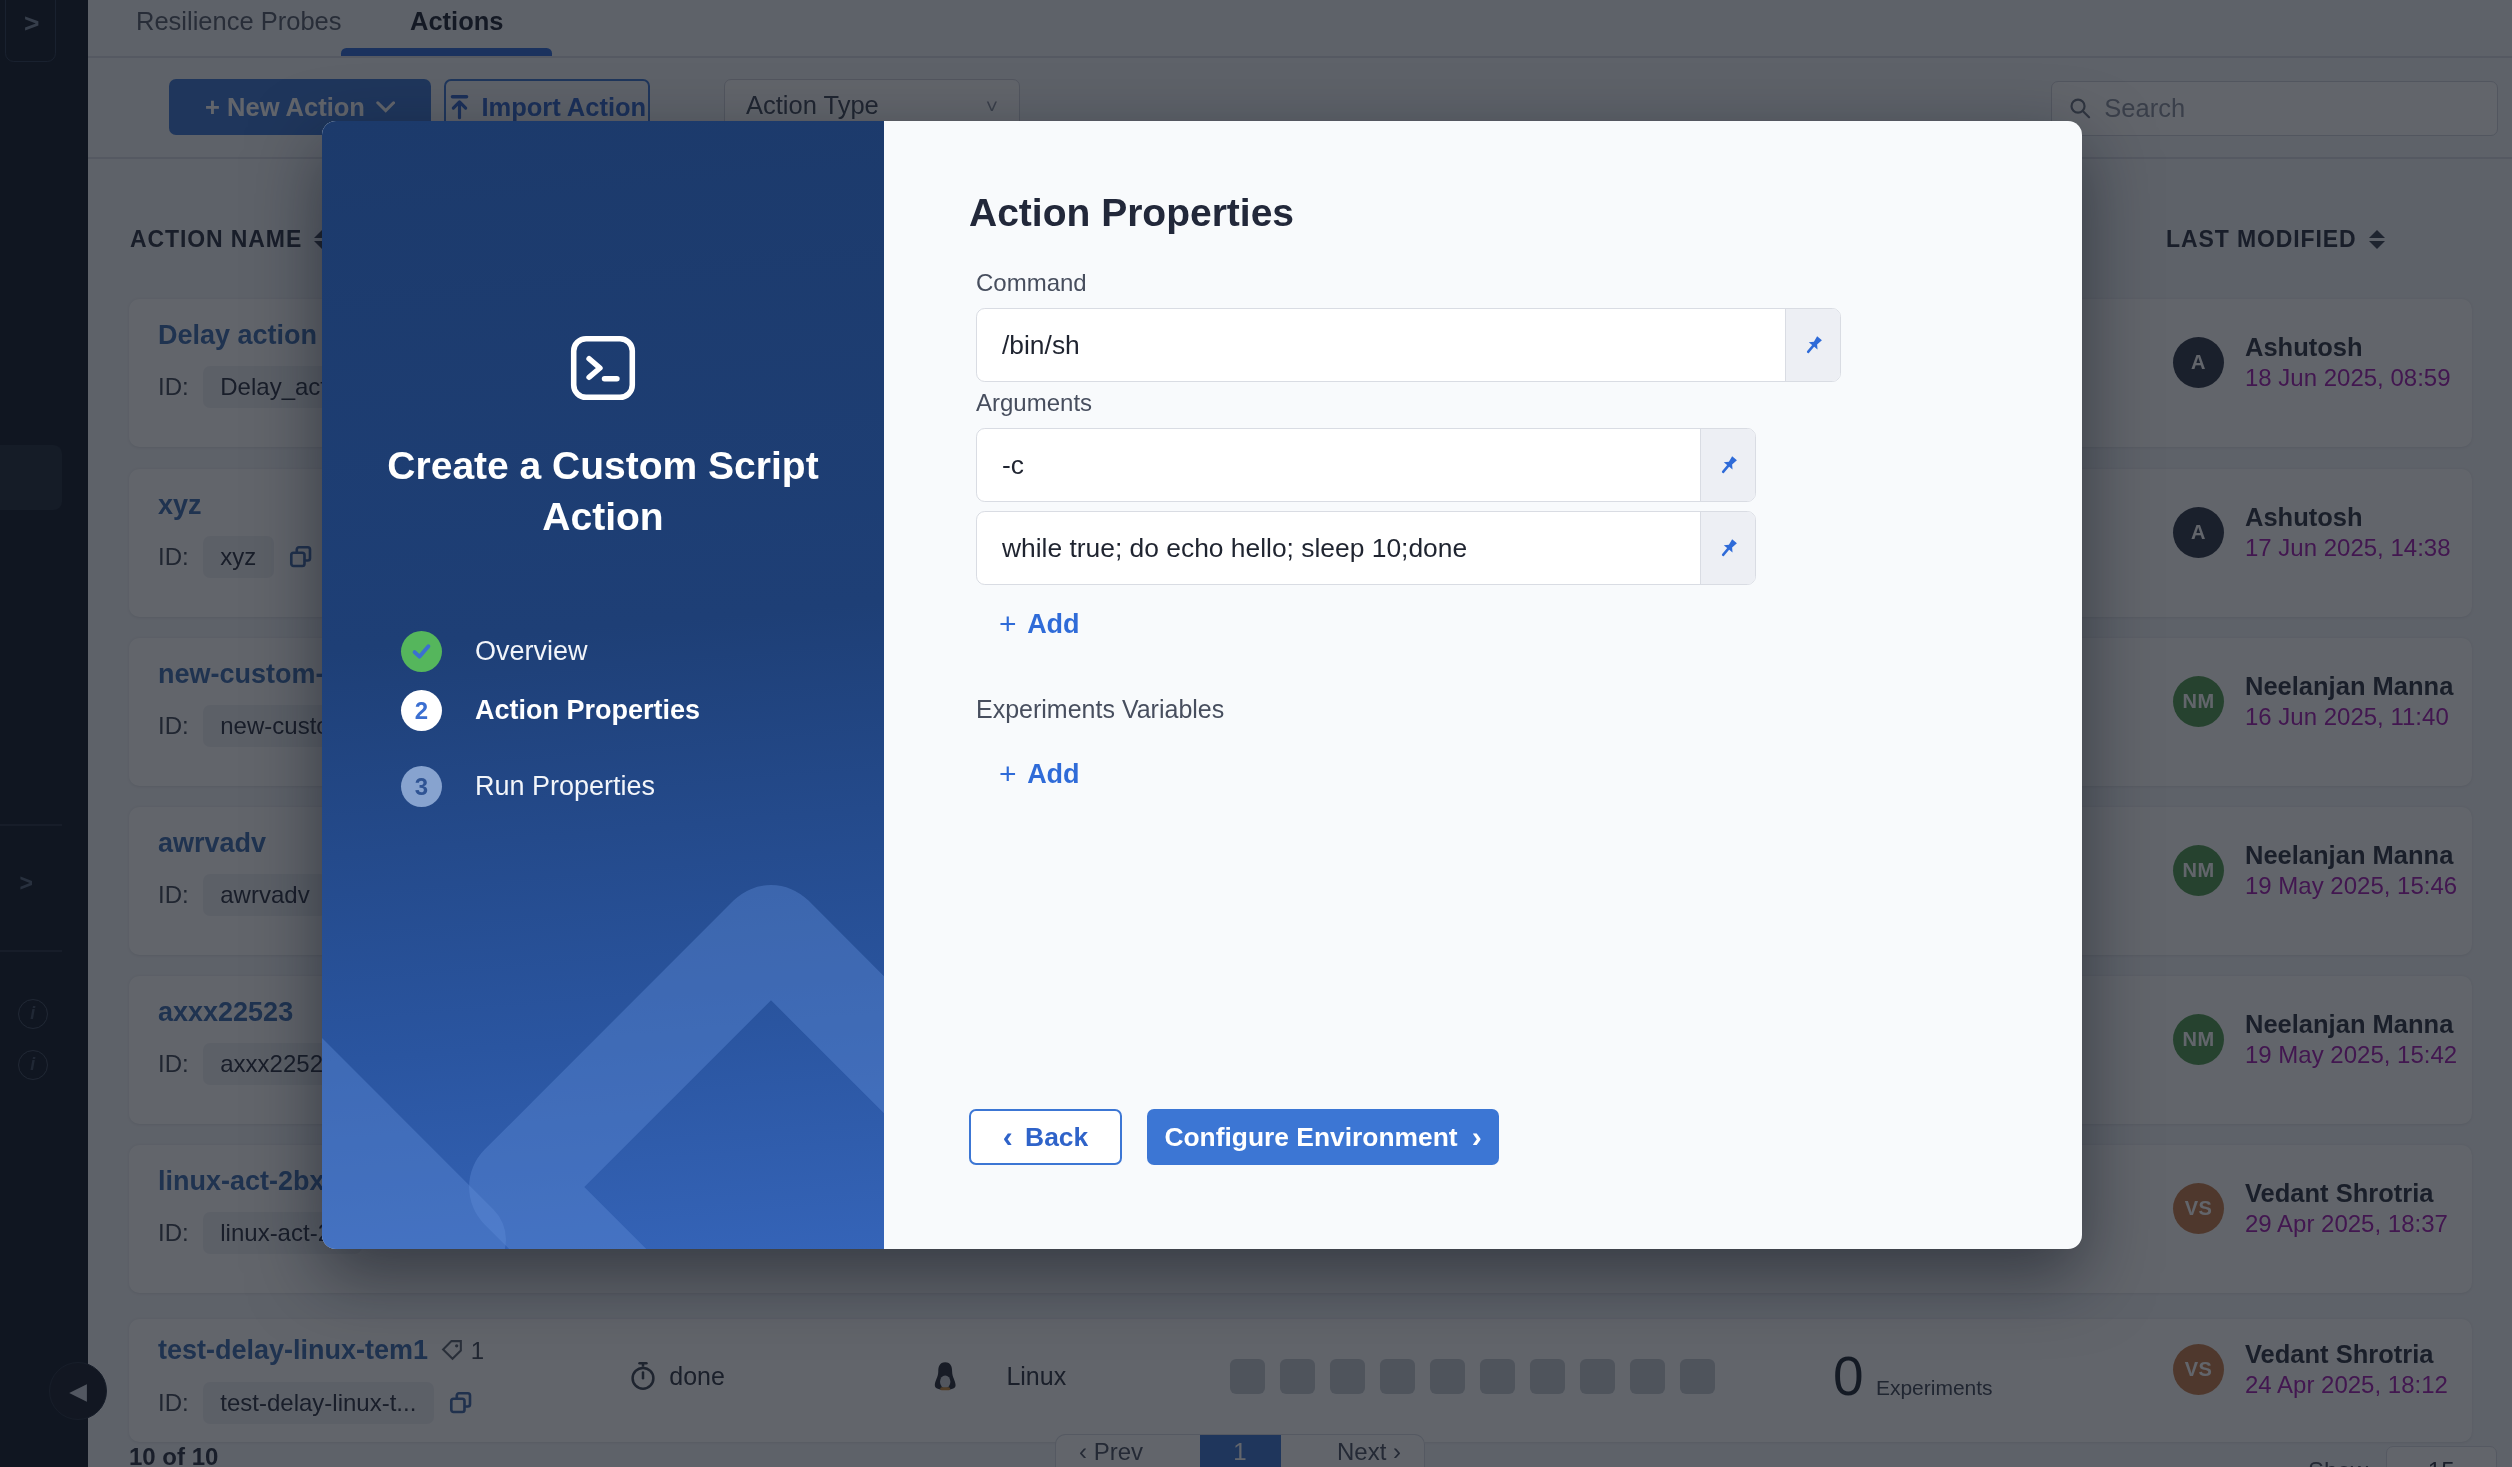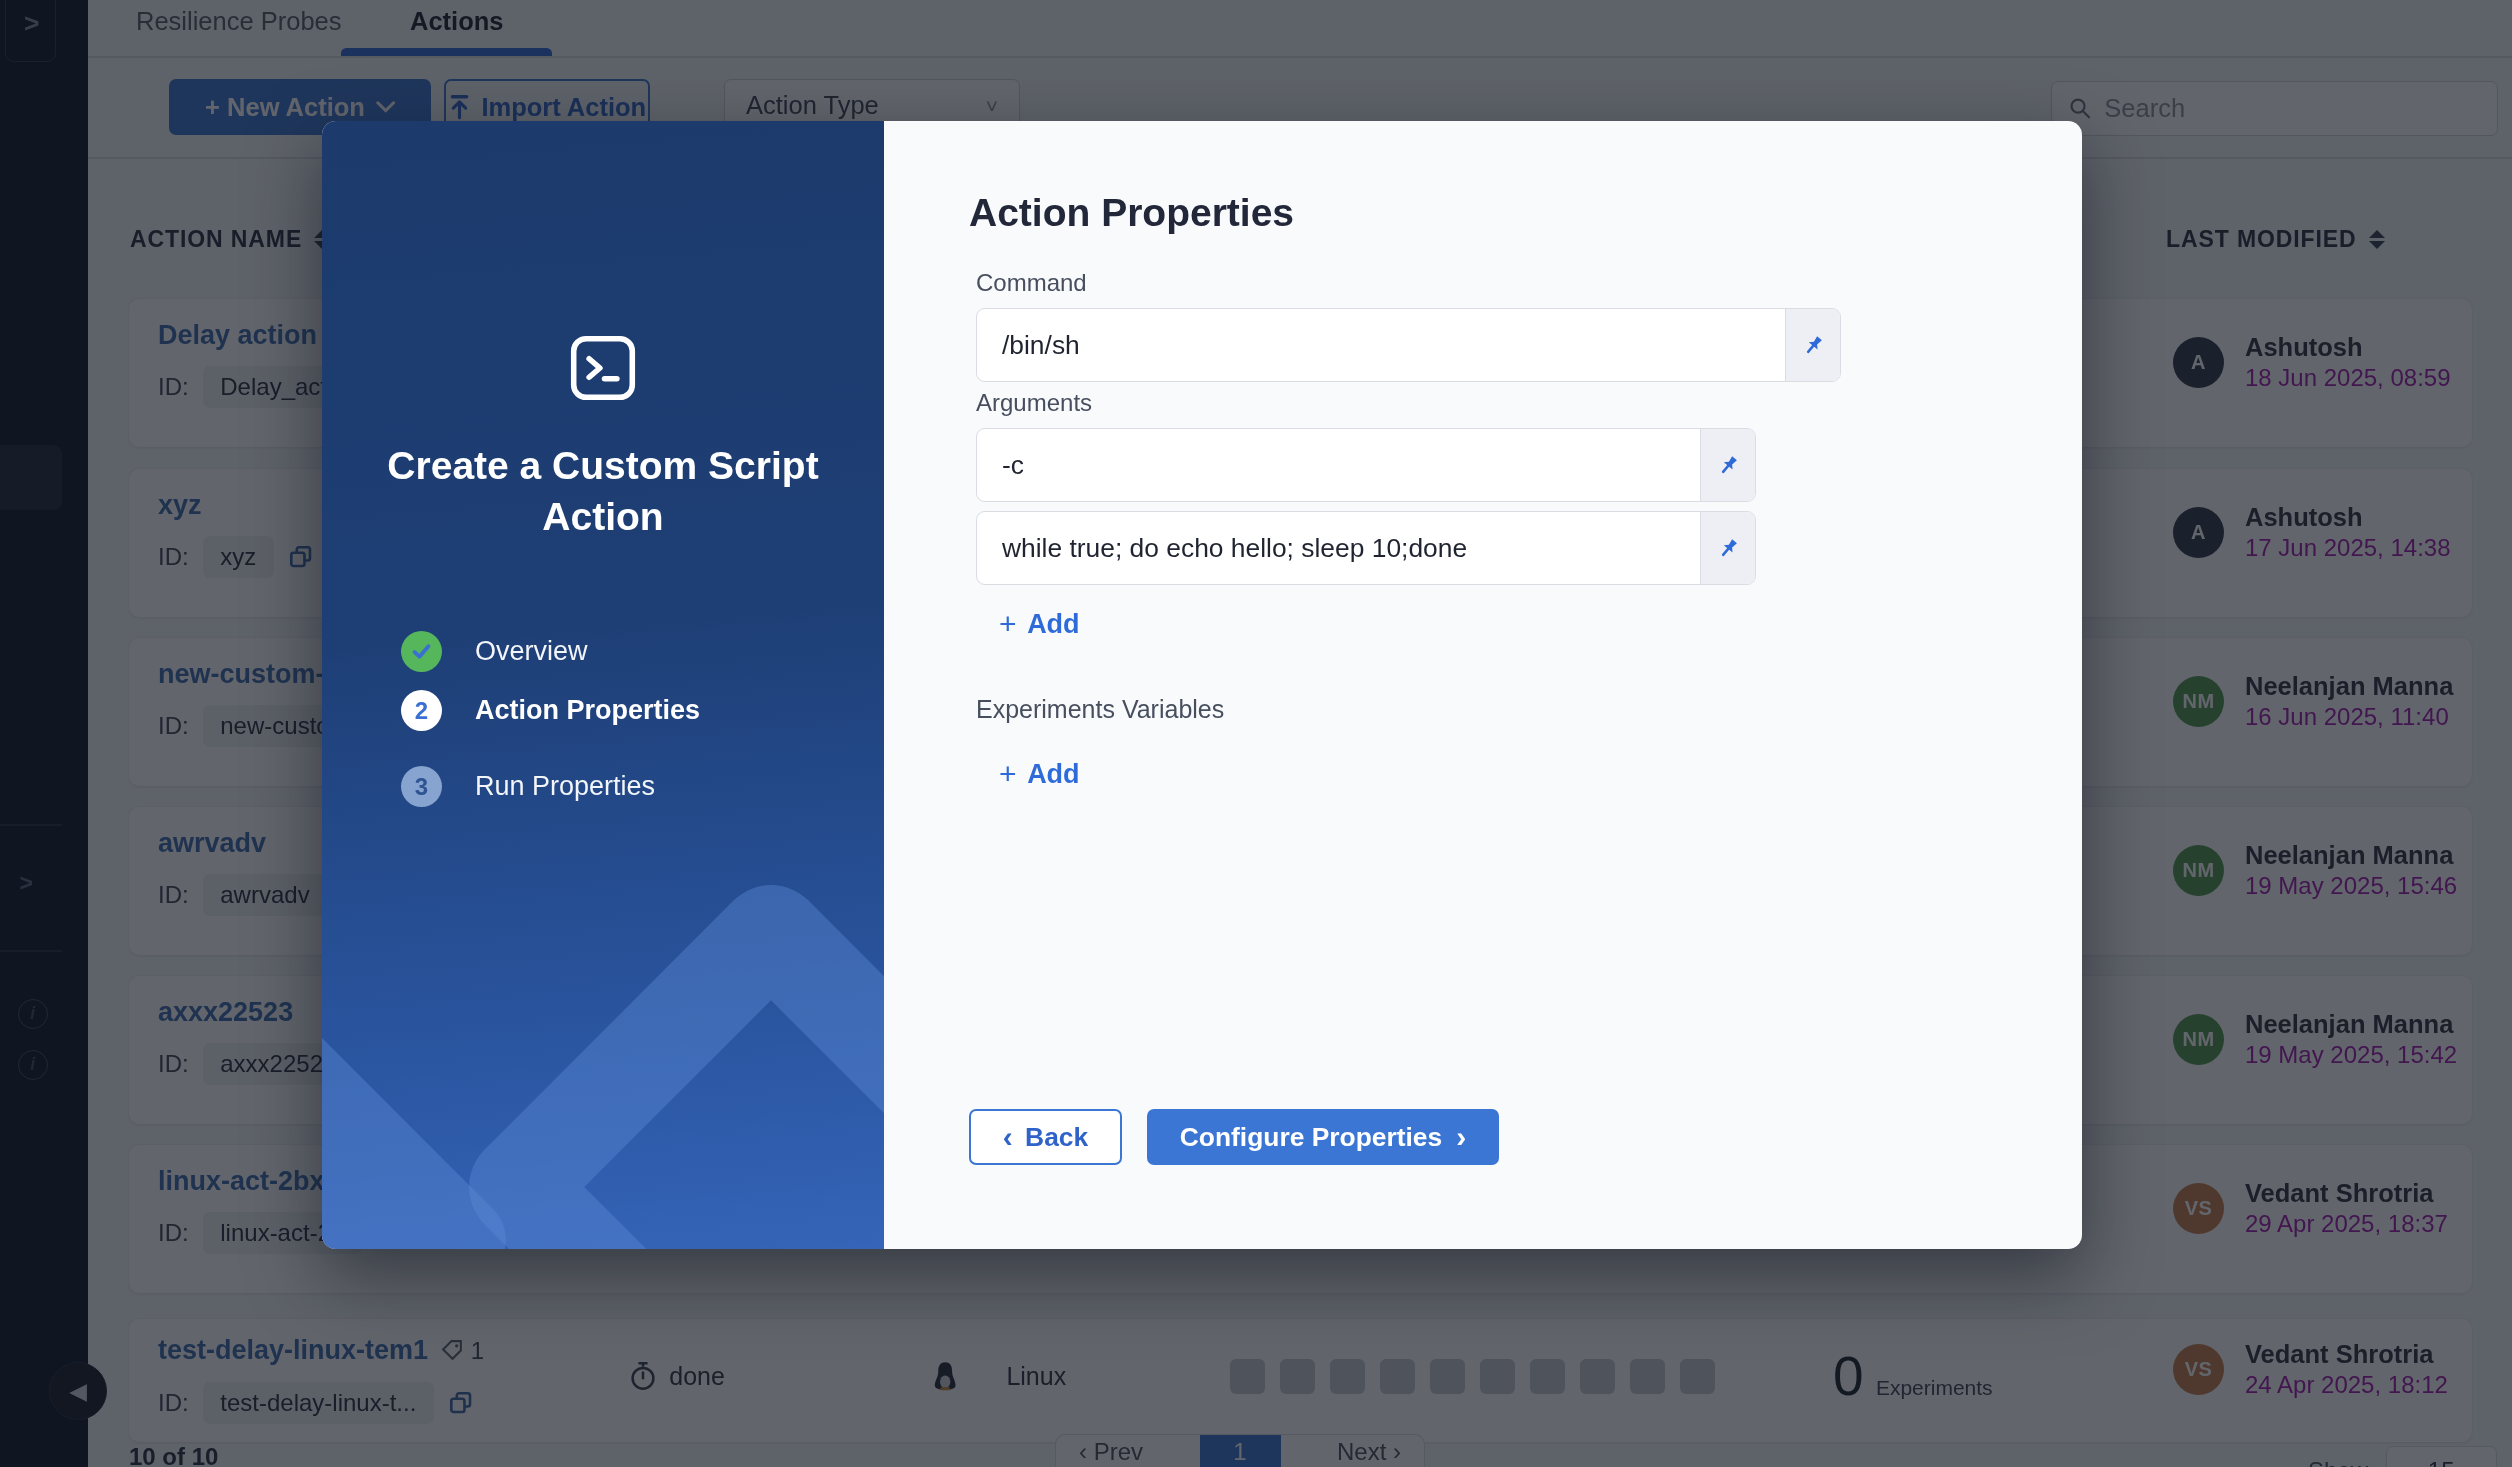--- a/index.html
+++ b/index.html
@@ -440,19 +440,19 @@
       <div class="add-link" style="top:636px;">
         <span class="plus">+</span>
         <span>Add</span>
       </div>
 
       <button class="m-back">
         <span class="chev-glyph">‹</span>
         <span>Back</span>
       </button>
       <button class="m-next">
-        <span>Configure Properties</span>
+        <span>Configure Environment</span>
         <span class="chev-glyph">›</span>
       </button>
     </div>
   </div>
 </div>
 
 
 </body></html>

